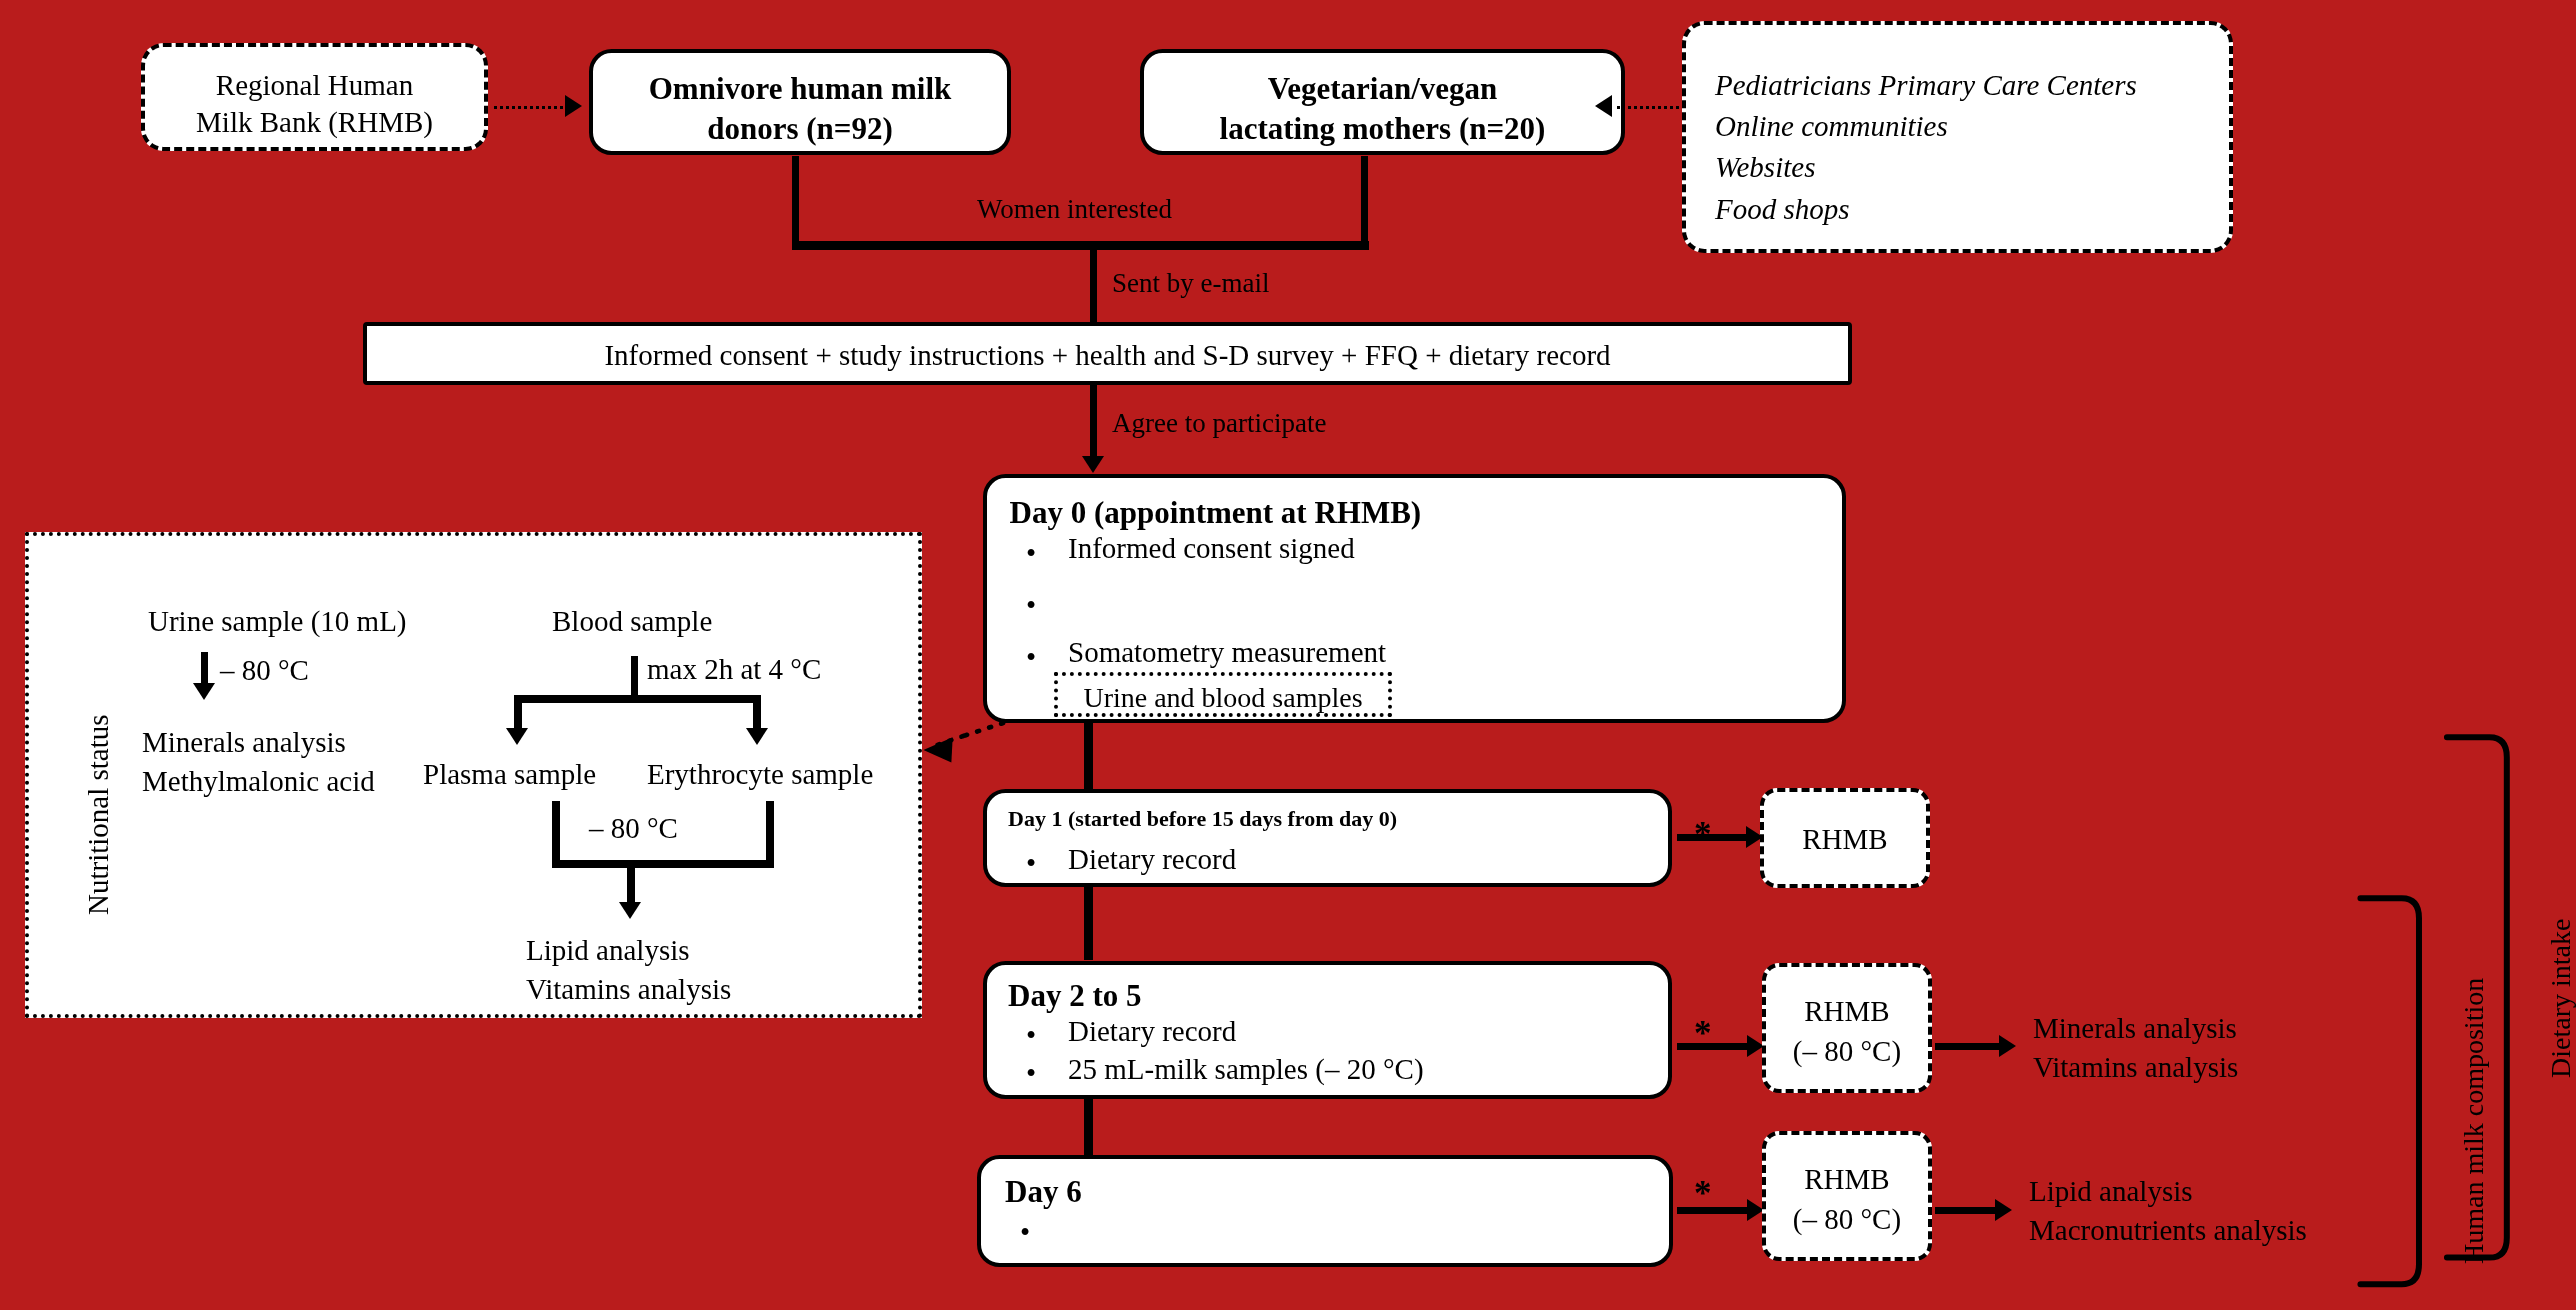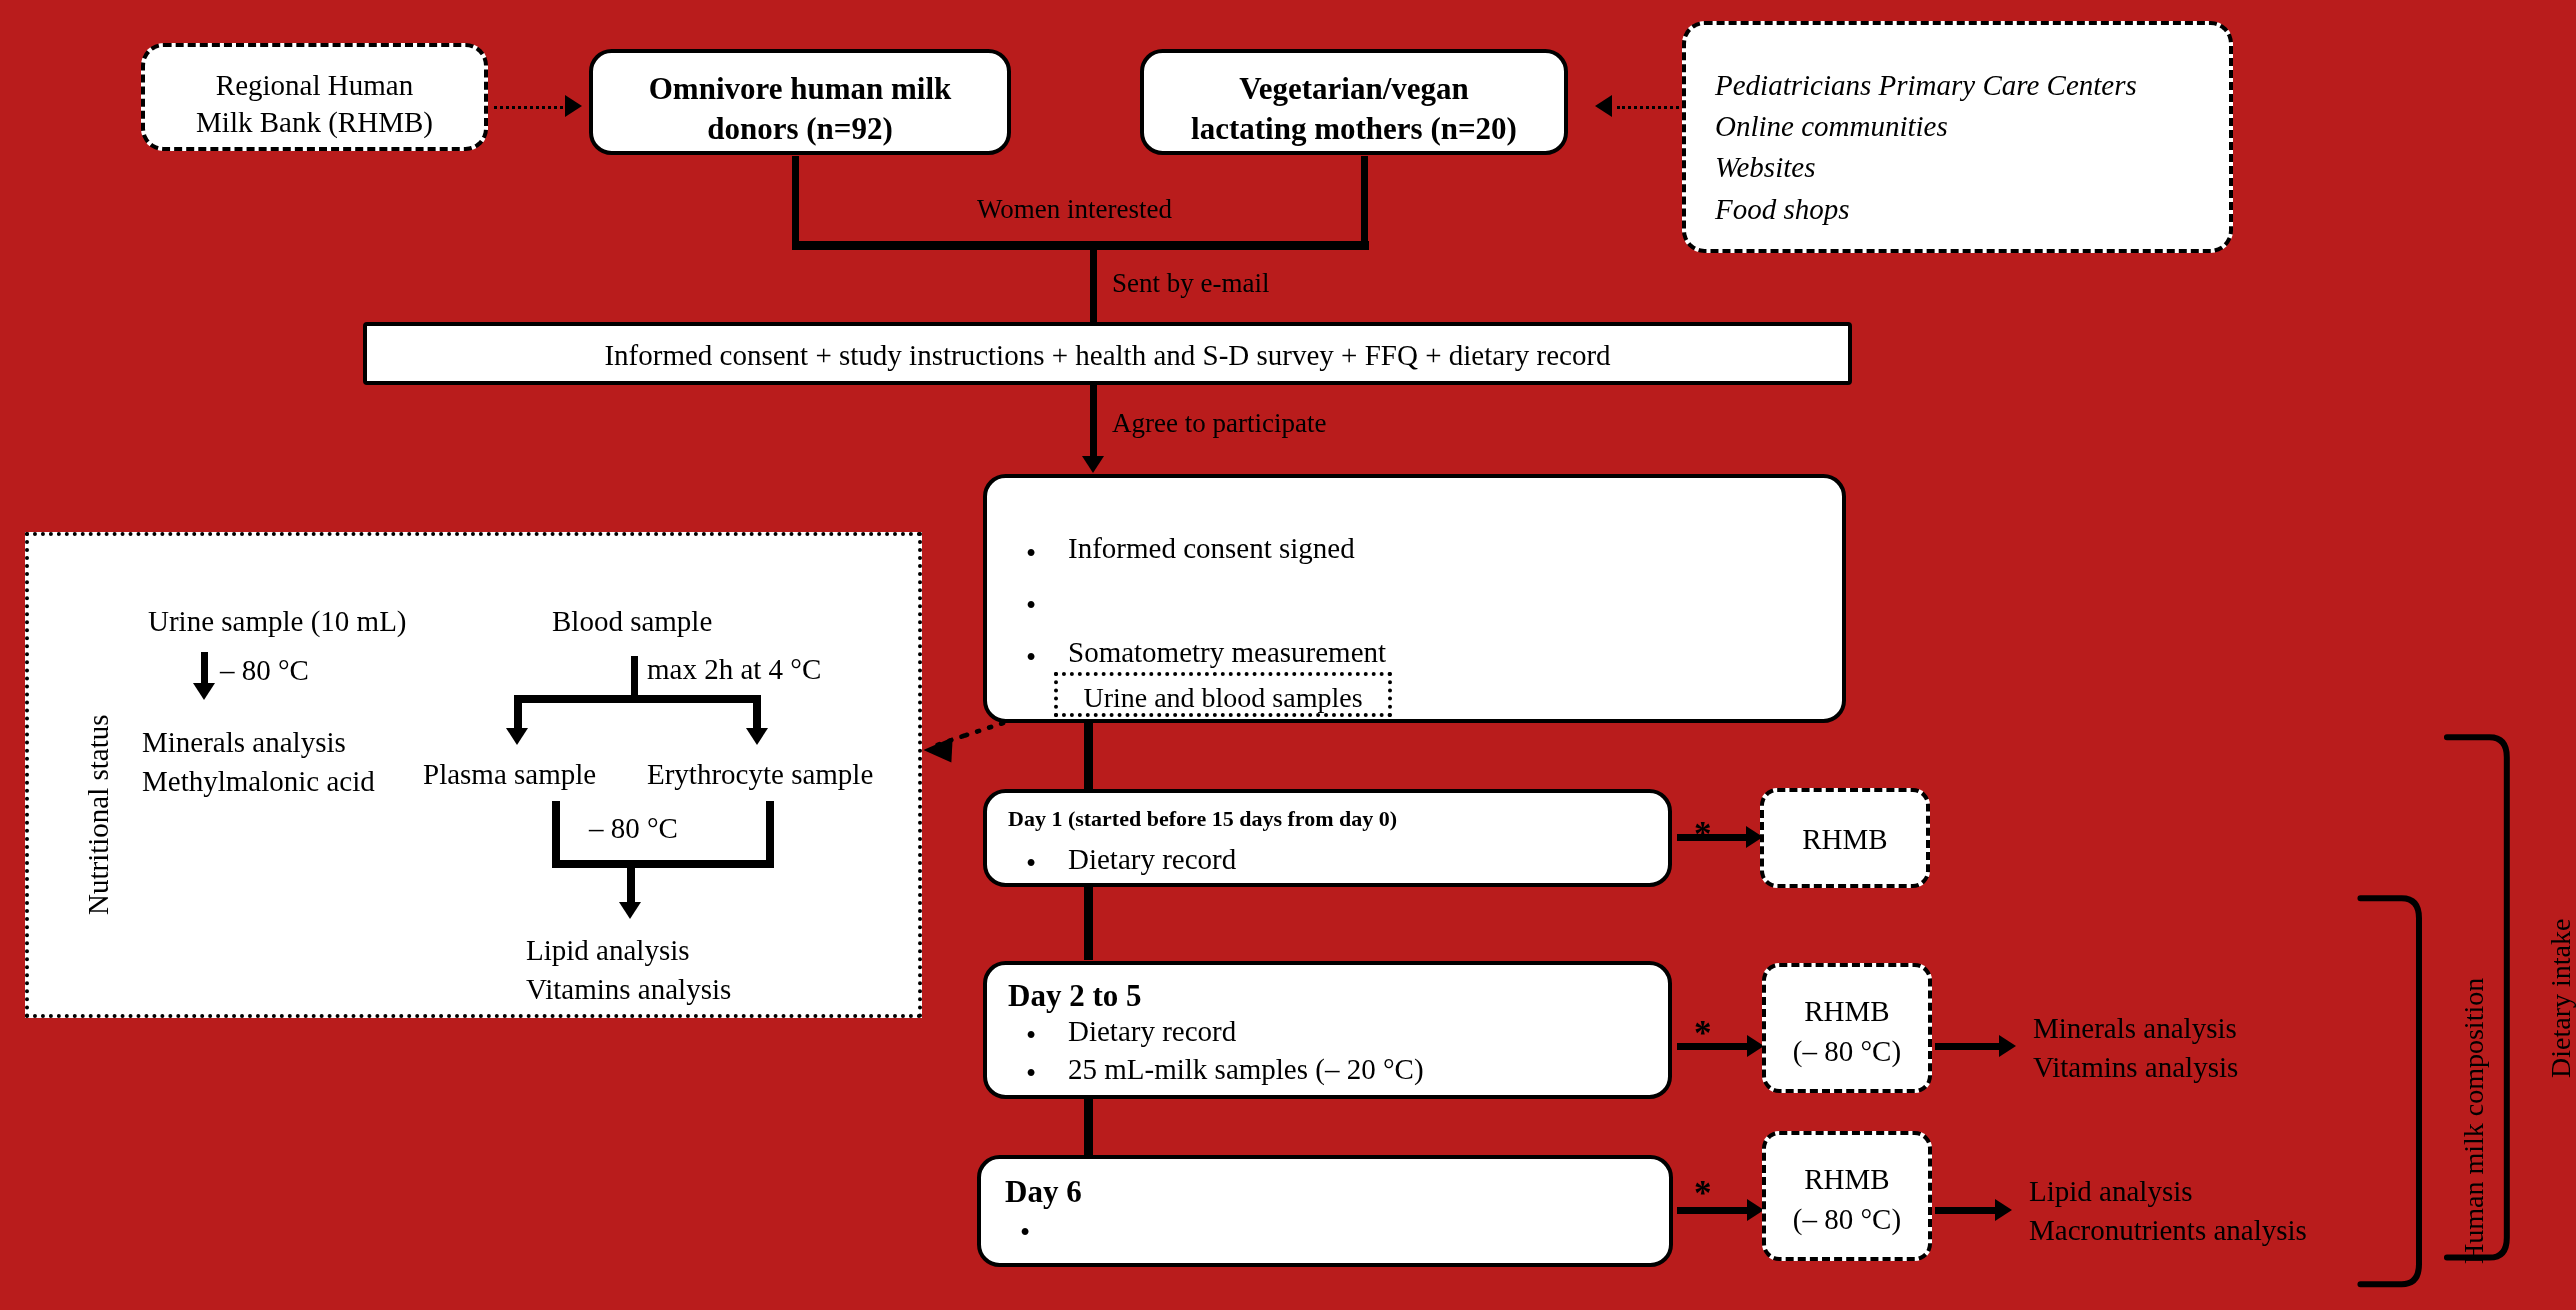--- a/index.html
+++ b/index.html
@@ -131,21 +131,21 @@
   </div>
 
   <div class="dotline" style="left:494px;top:106px;width:75px;"></div>
   <div class="arrow-r" style="left:565px;top:95px;"></div>
 
   <div class="box solid-round" style="left:589px;top:49px;width:422px;height:106px;">
     <div class="boxtext bold" style="top:16px;font-size:31px;">Omnivore human milk
 donors (n=92)</div>
   </div>
 
-  <div class="box solid-round" style="left:1140px;top:49px;width:428px;height:106px;">
+  <div class="box solid-round" style="left:1140px;top:49px;width:485px;height:106px;">
     <div class="boxtext bold" style="top:16px;font-size:31px;">Vegetarian/vegan
 lactating mothers (n=20)</div>
   </div>
 
   <div class="dotline" style="left:1617px;top:106px;width:73px;"></div>
   <div class="arrow-l" style="left:1595px;top:95px;"></div>
 
   <div class="box dashed-round" style="left:1682px;top:21px;width:551px;height:232px;font-style:italic;">
     <div class="boxtext" style="top:40px;left:29px;right:0;text-align:left;font-size:29px;line-height:1.42;">Pediatricians Primary Care Centers
 Online communities
@@ -164,20 +164,21 @@
 
   <div class="box solid-rect" style="left:363px;top:322px;width:1489px;height:63px;">
     <div class="boxtext" style="top:10.6px;font-size:29px;">Informed consent + study instructions + health and S-D survey + FFQ + dietary record</div>
   </div>
 
   <div class="vline" style="left:1090px;top:385px;width:7.3px;height:75px;"></div>
   <div class="arrow-d" style="left:1082px;top:456px;"></div>
   <div class="txt t40" style="left:1112px;top:406px;">Agree to participate</div>
 
   <div class="box solid-round" style="left:983px;top:474px;width:863px;height:249px;">
+    <div class="txt bold t46" style="left:22.6px;top:14.6px;font-size:31px;">Day 0 (appointment at RHMB)</div>
 
     <span class="bullet" style="left:39px;top:61px;">•</span>
     <div class="txt t44" style="left:81px;top:52px;font-size:29px;">Informed consent signed</div>
 
     <span class="bullet" style="left:39px;top:113px;">•</span>
 
     <span class="bullet" style="left:39px;top:165px;">•</span>
     <div class="txt t44" style="left:81px;top:156px;font-size:29px;">Somatometry measurement</div>
 
     <div class="box dotted-rect" style="left:67px;top:194px;width:338px;height:45px;">

